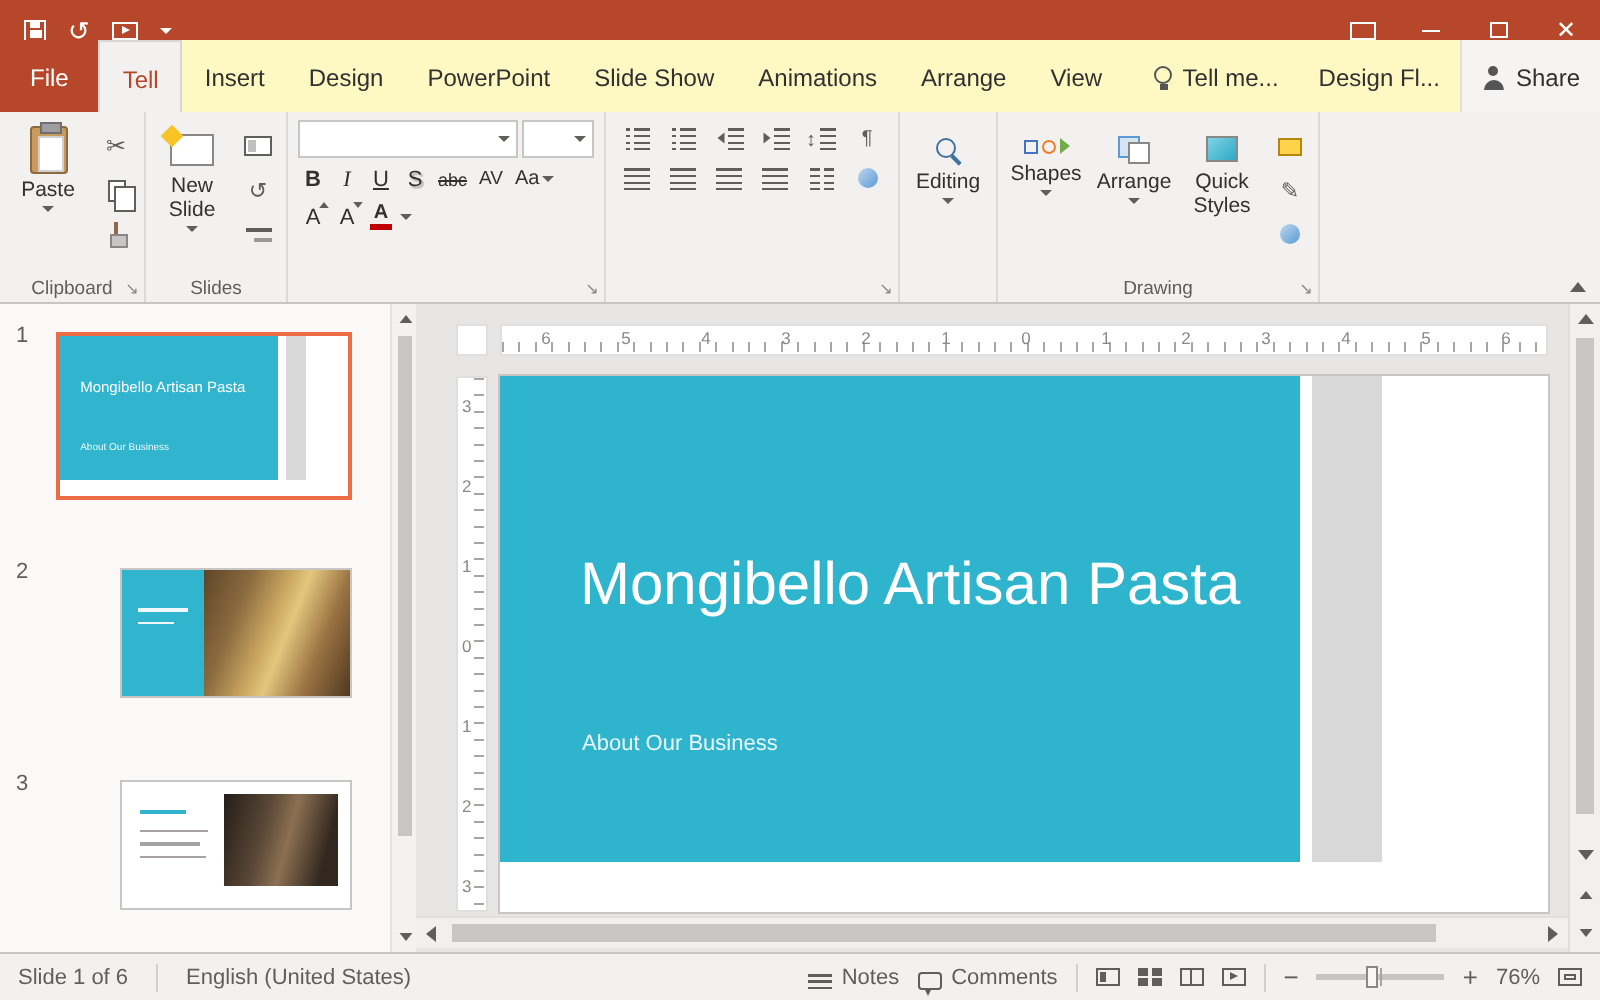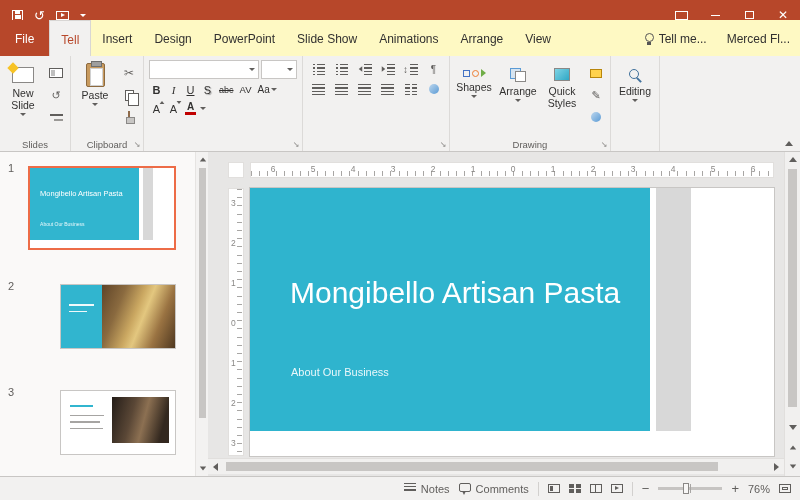--- a/index.html
+++ b/index.html
@@ -171,21 +171,21 @@
   .vscroll .a-down{position:absolute;bottom:46px;left:4px;}
   .vscroll .dbl{position:absolute;left:3px;width:10px;display:flex;flex-direction:column;align-items:center;gap:1px;}
   .vscroll .prev{bottom:26px;}
   .vscroll .next{bottom:7px;}
   .dbl .tr{transform:scale(.8);}
 
   
   .statusbar{position:absolute;left:0;top:476px;width:800px;height:24px;background:#F2F1F0;border-top:1px solid #C8C6C4;display:flex;align-items:center;padding:0 9px;font-size:11px;color:#605E5C;}
   .sb-left{display:flex;align-items:center;gap:14px;}
   .sb-right{margin-left:auto;display:flex;align-items:center;gap:9px;}
-  .sb-item{display:flex;align-items:flex-start;gap:5px;}
+  .sb-item{display:flex;align-items:flex-end;gap:5px;}
   .sb-sep{width:1px;height:14px;background:#D2D0CE;}
   .i-notes{width:12px;height:8px;background:repeating-linear-gradient(to bottom,#605E5C 0 1.3px,transparent 1.3px 3.2px);}
   .i-comment{position:relative;width:12px;height:9px;border:1px solid #605E5C;border-radius:2px;}
   .i-comment::after{content:"";position:absolute;left:2px;bottom:-4px;width:0;height:0;border-left:2.5px solid transparent;border-right:2.5px solid transparent;border-top:4px solid #605E5C;}
   .i-vnorm{width:12px;height:9px;border:1px solid #605E5C;position:relative;}
   .i-vnorm::before{content:"";position:absolute;left:1px;top:1px;width:3px;height:5px;background:#605E5C;}
   .i-vsort{width:12px;height:9px;background:linear-gradient(#605E5C,#605E5C) 0 0/5px 4px,linear-gradient(#605E5C,#605E5C) 7px 0/5px 4px,linear-gradient(#605E5C,#605E5C) 0 5px/5px 4px,linear-gradient(#605E5C,#605E5C) 7px 5px/5px 4px;background-repeat:no-repeat;}
   .i-vread{width:12px;height:9px;border:1px solid #605E5C;position:relative;}
   .i-vread::before{content:"";position:absolute;left:4.5px;top:0;width:1px;height:7px;background:#605E5C;}
   .i-vshow{width:12px;height:9px;border:1px solid #605E5C;position:relative;}
@@ -237,61 +237,65 @@
     <div class="tab">PowerPoint</div>
     <div class="tab">Slide Show</div>
     <div class="tab">Animations</div>
     <div class="tab">Arrange</div>
     <div class="tab">View</div>
     <div class="tabrow-right">
       <div class="tellme">
         <span class="i-bulb"></span>
         <span>Tell me...</span>
       </div>
-      <div class="account">Merced Fl...</div>
+      <div class="account">Design Fl...</div>
+      <div class="share">
+        <span class="i-person"></span>
+        <span>Share</span>
+      </div>
     </div>
   </div>
 
   <div class="ribbon">
+
+    <div class="rgroup">
+      <div class="bigbtn">
+        <span class="i-clipboard"></span>
+        <span class="cap">Paste</span>
+        <span class="tr dd"></span>
+      </div>
+      <div class="smallcol">
+        <span class="sbtn i-cut"></span>
+        <span class="sbtn">
+            <span class="i-copy"></span>
+          </span>
+        <span class="sbtn">
+            <span class="i-painter"></span>
+          </span>
+      </div>
+      <div class="glabel">Clipboard</div>
+      <span class="launcher"></span>
+    </div>
 
     <div class="rgroup">
       <div class="bigbtn" style="min-width:40px">
         <span class="i-newslide"></span>
         <span class="cap" style="width:34px">New Slide</span>
         <span class="tr dd"></span>
       </div>
       <div class="smallcol">
         <span class="sbtn">
             <span class="i-layout"></span>
           </span>
         <span class="sbtn i-reset"></span>
         <span class="sbtn">
             <span class="i-section"></span>
           </span>
       </div>
       <div class="glabel">Slides</div>
-    </div>
-
-    <div class="rgroup">
-      <div class="bigbtn">
-        <span class="i-clipboard"></span>
-        <span class="cap">Paste</span>
-        <span class="tr dd"></span>
-      </div>
-      <div class="smallcol">
-        <span class="sbtn i-cut"></span>
-        <span class="sbtn">
-            <span class="i-copy"></span>
-          </span>
-        <span class="sbtn">
-            <span class="i-painter"></span>
-          </span>
-      </div>
-      <div class="glabel">Clipboard</div>
-      <span class="launcher"></span>
     </div>
 
     <div class="rgroup">
       <div class="fg">
         <div class="fg-row">
           <div class="combo fname">
               <span></span>
               <span class="tr dd"></span>
             </div>
           <div class="combo fsize">
@@ -381,20 +385,28 @@
           <span class="pbtn">
               <span class="i-fx"></span>
             </span>
         </div>
       </div>
       <span class="launcher"></span>
     </div>
 
     <div class="rgroup">
       <div class="bigbtn">
+        <span class="i-search"></span>
+        <span class="cap">Editing</span>
+        <span class="tr dd"></span>
+      </div>
+    </div>
+
+    <div class="rgroup">
+      <div class="bigbtn">
         <span class="i-shapes">
             <span class="sq"></span>
             <span class="ci"></span>
             <span class="tr right" style="border-left-color:#70AD47"></span>
           </span>
         <span class="cap">Shapes</span>
         <span class="tr dd"></span>
       </div>
       <div class="bigbtn">
         <span class="i-arrange"></span>
@@ -409,28 +421,20 @@
         <span class="sbtn">
             <span class="i-fill"></span>
           </span>
         <span class="sbtn i-outline"></span>
         <span class="sbtn">
             <span class="i-fx"></span>
           </span>
       </div>
       <div class="glabel">Drawing</div>
       <span class="launcher"></span>
-    </div>
-
-    <div class="rgroup">
-      <div class="bigbtn">
-        <span class="i-search"></span>
-        <span class="cap">Editing</span>
-        <span class="tr dd"></span>
-      </div>
     </div>
 
     <div class="rgroup rfiller"></div>
     <span class="ribbon-collapse tr up"></span>
   </div>
 
   <div class="thumbpanel">
     <span class="thumb-num" style="left:8px;top:10px">1</span>
     <div class="thumb selected" style="left:28px;top:14px;width:148px;height:84px">
       <div class="mini">
@@ -520,20 +524,25 @@
     <span class="tr down a-down"></span>
     <span class="dbl prev">
         <span class="tr up"></span>
       </span>
     <span class="dbl next">
         <span class="tr down"></span>
       </span>
   </div>
 
   <div class="statusbar">
+    <div class="sb-left">
+      <span>Slide 1 of 6</span>
+      <span class="sb-sep"></span>
+      <span>English (United States)</span>
+    </div>
     <div class="sb-right">
       <span class="sb-item">
           <span class="i-notes"></span>
           <span>Notes</span>
         </span>
       <span class="sb-item">
           <span class="i-comment"></span>
           <span>Comments</span>
         </span>
       <span class="sb-sep"></span>

